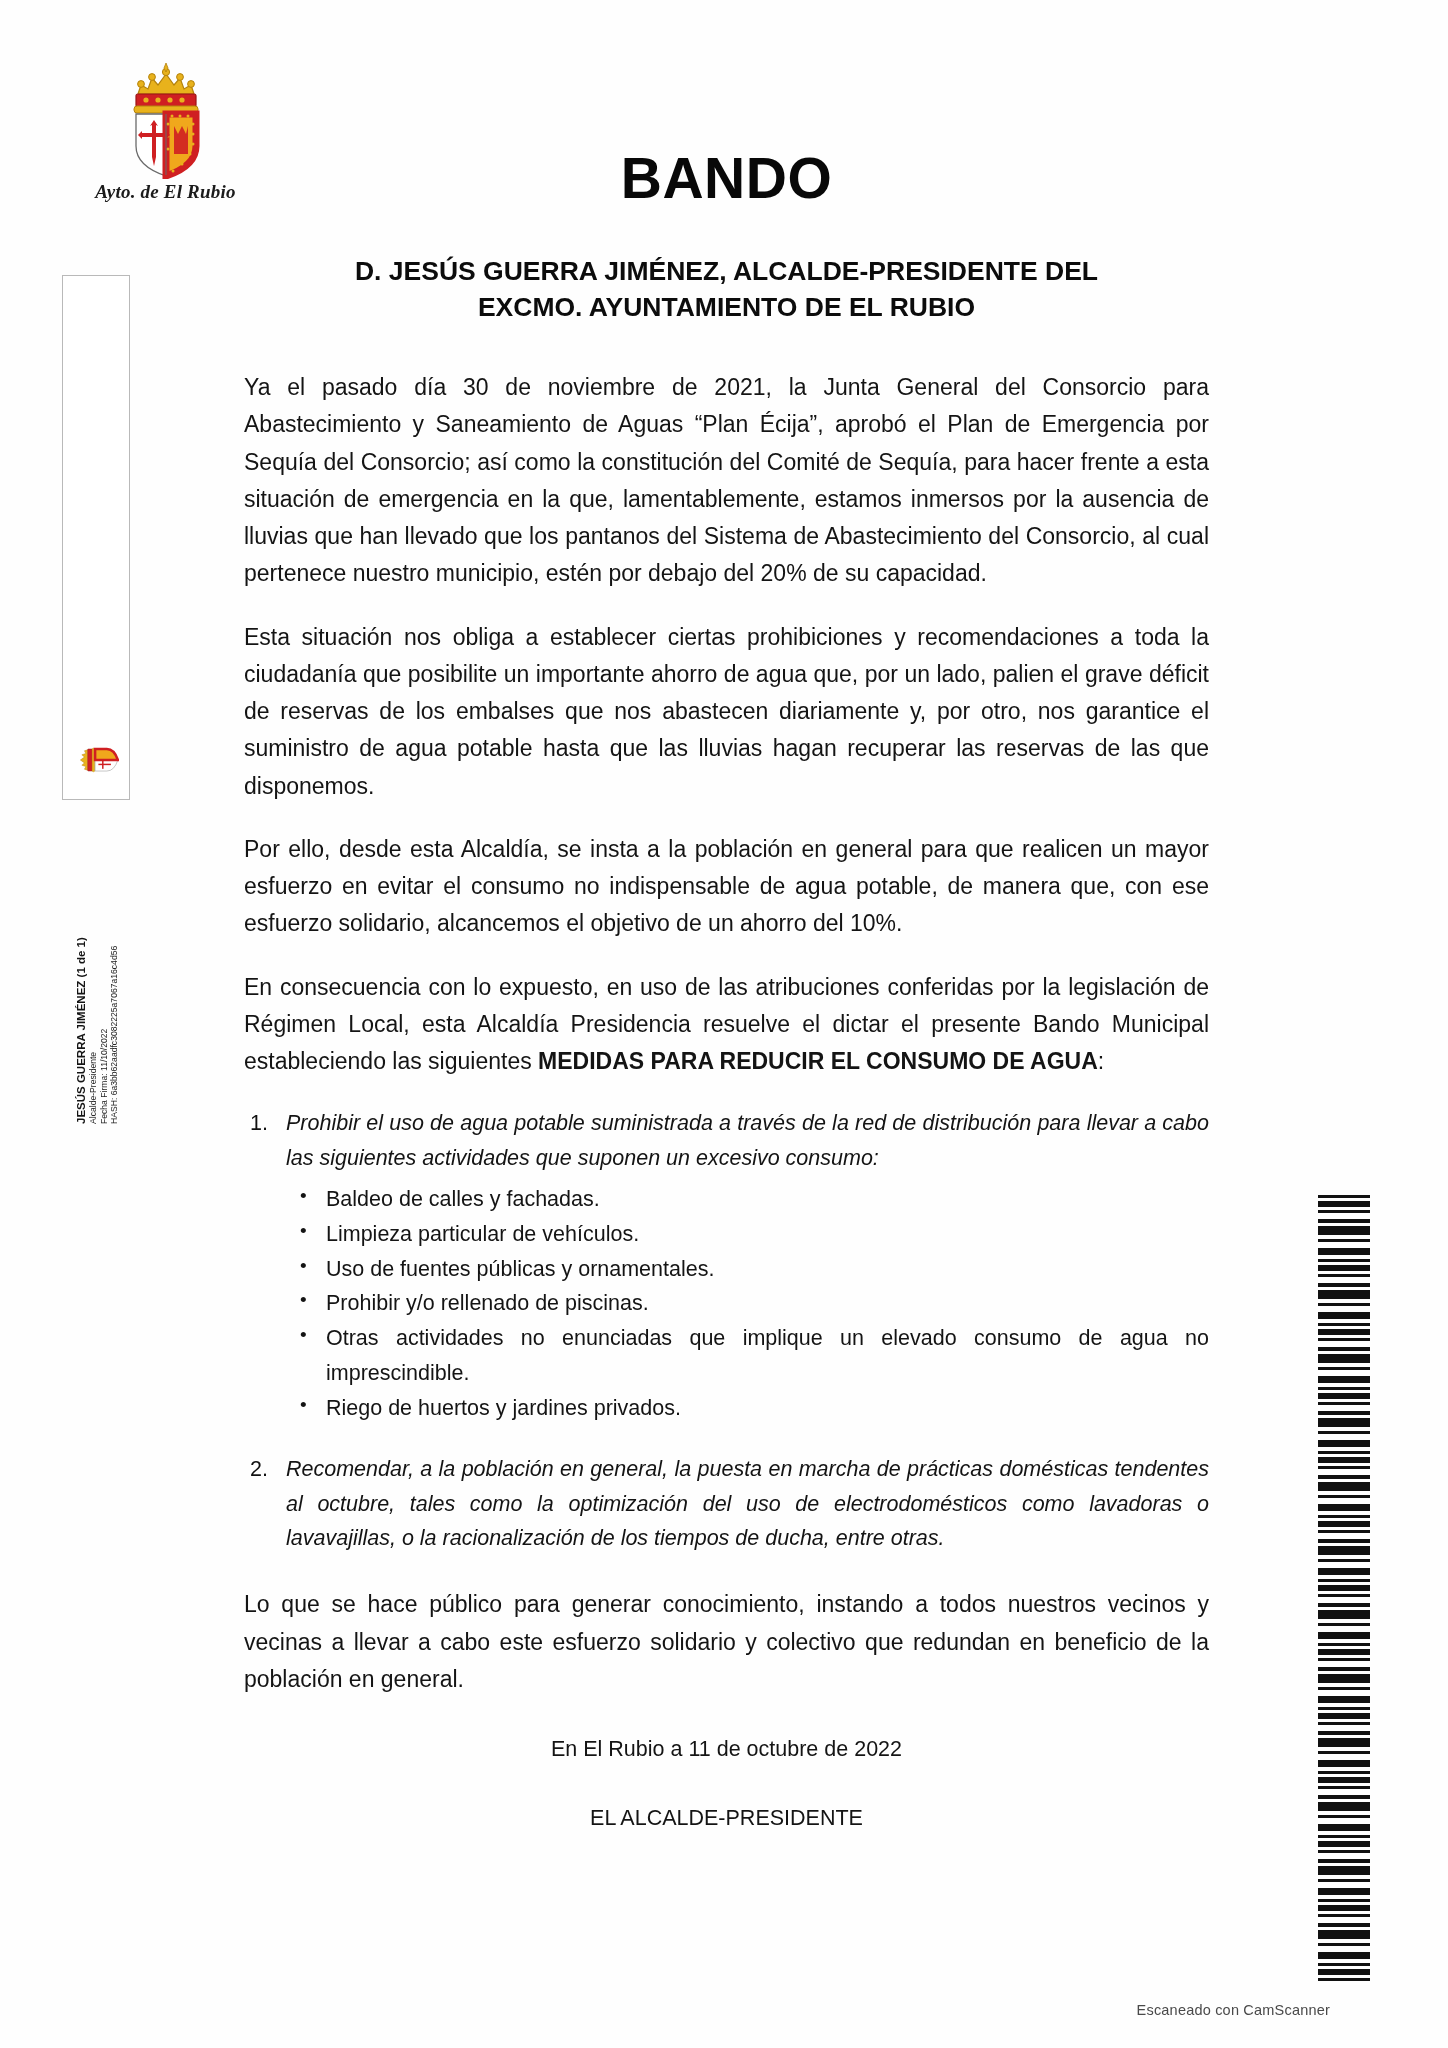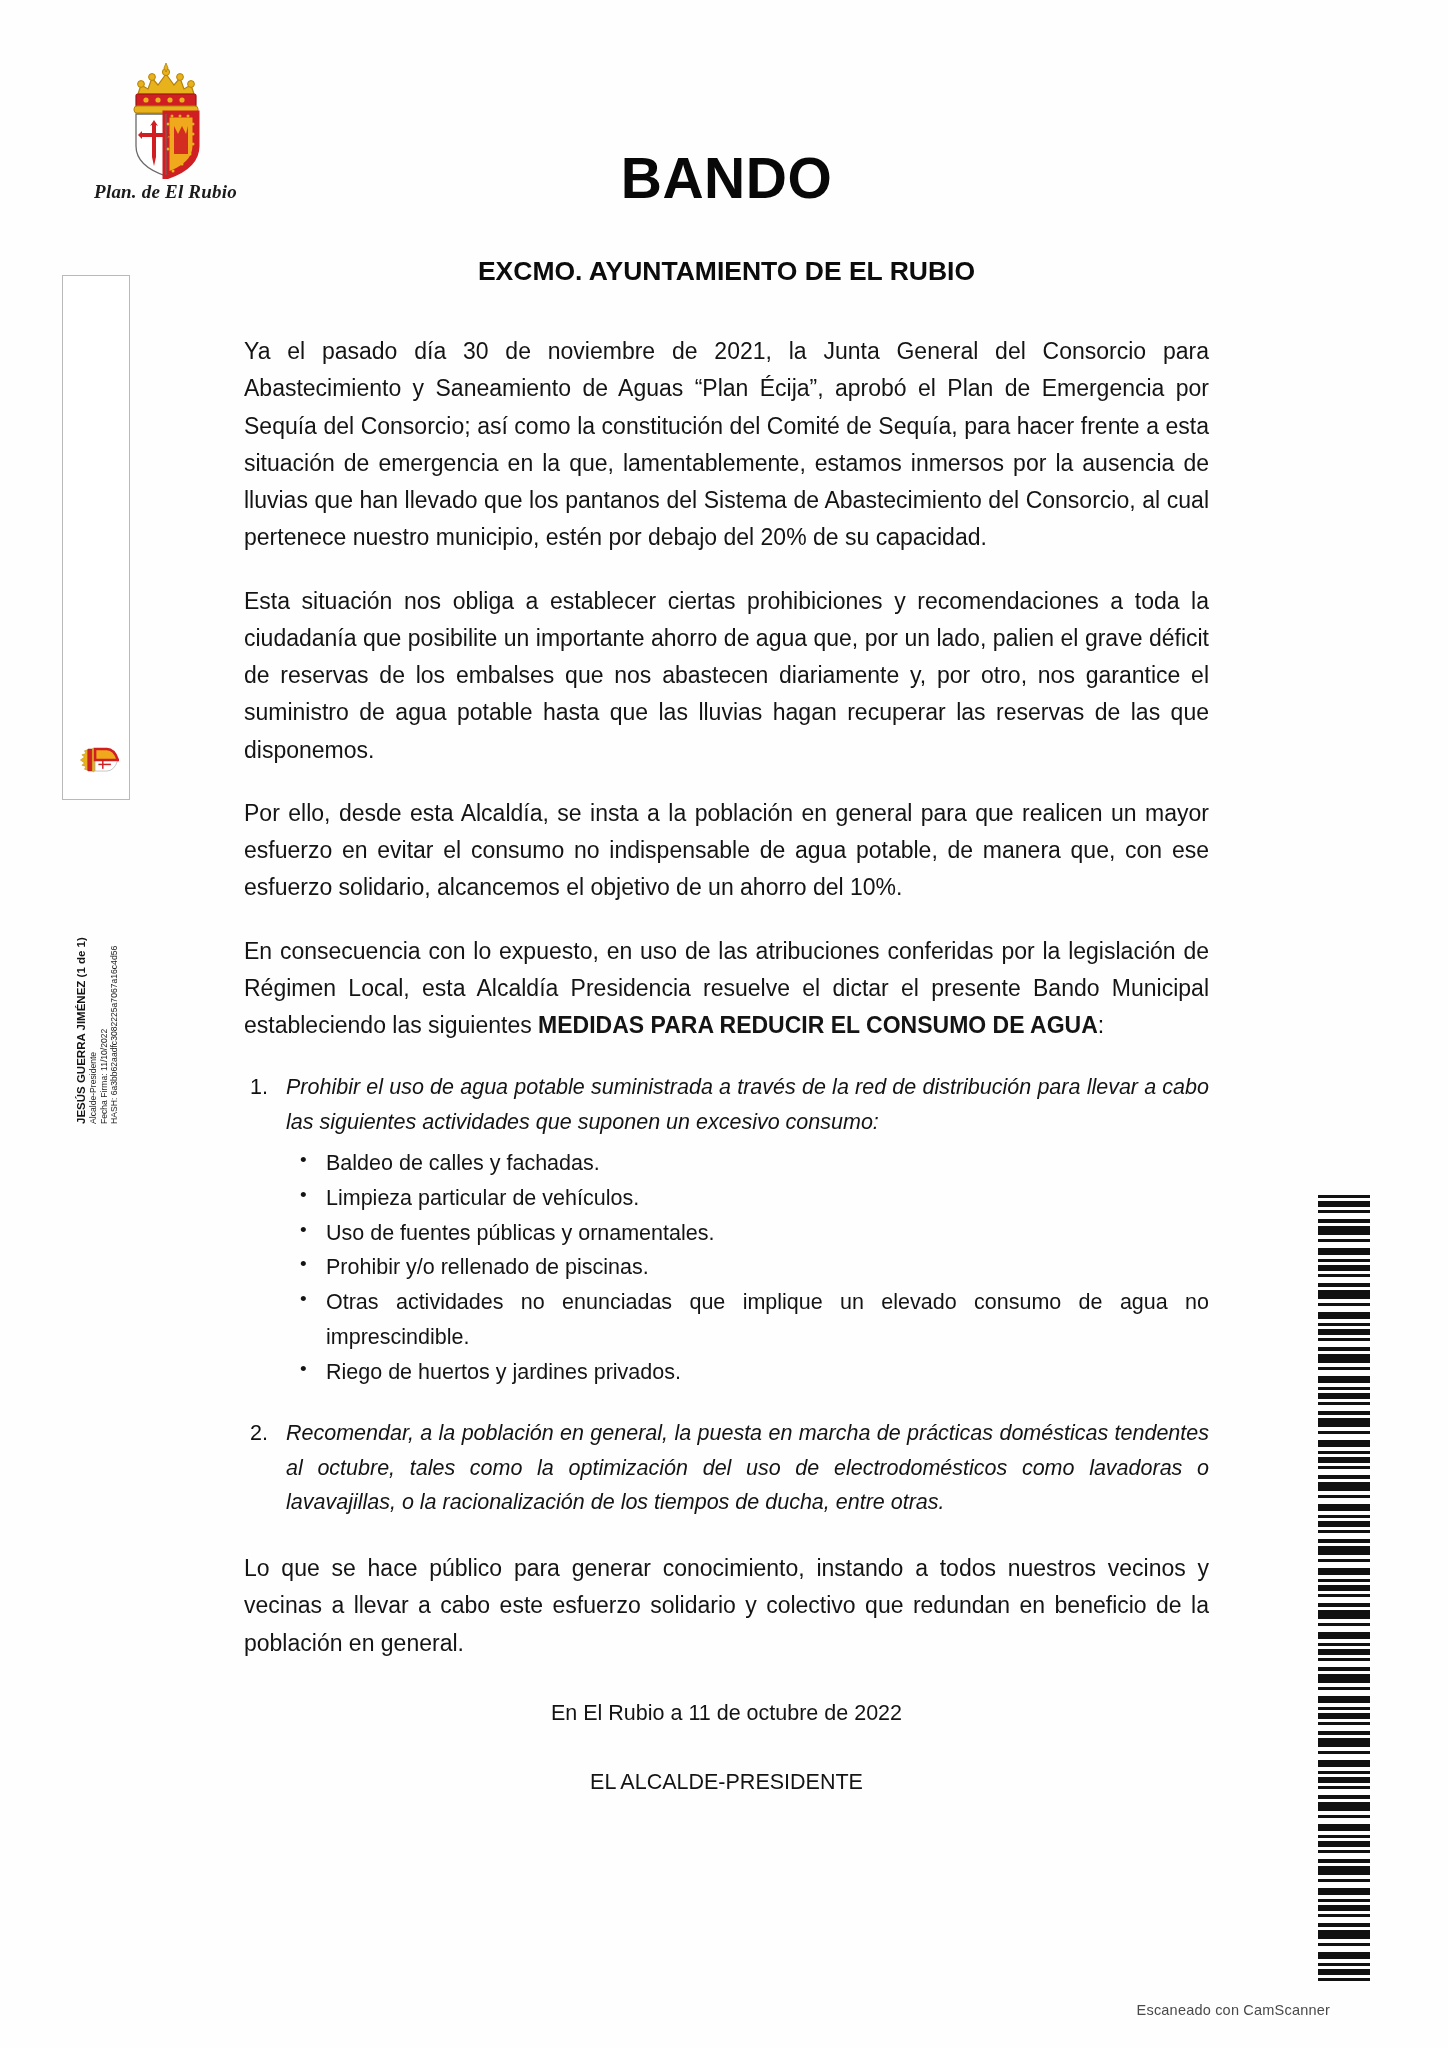--- a/index.html
+++ b/index.html
@@ -299,21 +299,21 @@
         <path d="M42 66 L46 72 L42 70 L38 72 Z"></path>
         <rect x="40" y="69" width="4" height="34"></rect>
         <path d="M40 103 L42 112 L44 103 Z"></path>
         <rect x="30" y="79" width="24" height="4"></rect>
         <path d="M30 77 L26 81 L30 85 Z"></path>
         <path d="M54 77 L58 81 L54 85 Z"></path>
       </g>
 
       <line x1="54" y1="60" x2="54" y2="121" stroke="#6a6a6a" stroke-width="1"></line>
     </svg>
-    <div class="crest-caption">Plan. de El Rubio</div>
+    <div class="crest-caption">Ayto. de El Rubio</div>
   </div>
 
   <div class="sig-sidebar">
     <div class="sig-rot">
       <div class="sig-name">JESÚS GUERRA JIMÉNEZ (1 de 1)</div>
       <div class="sig-line">Alcalde-Presidente</div>
       <div class="sig-line">Fecha Firma: 11/10/2022</div>
       <div class="sig-line">HASH: 6a3bb62aadfc3082225a7067a16c4d56</div>
     </div>
     <svg class="sig-emblem" width="40" height="46" viewBox="0 0 108 125">
@@ -328,20 +328,21 @@
         <rect x="30" y="79" width="24" height="4"></rect>
       </g>
     </svg>
   </div>
 
   <div class="doc">
 
     <h1 class="bando-title">BANDO</h1>
 
     <div class="heading-block">
+      <span class="hl">D. JESÚS GUERRA JIMÉNEZ, ALCALDE-PRESIDENTE DEL</span>
       <span class="hl">EXCMO. AYUNTAMIENTO DE EL RUBIO</span>
     </div>
 
     <p class="para">Ya el pasado día 30 de noviembre de 2021, la Junta General del Consorcio para Abastecimiento y Saneamiento de Aguas “Plan Écija”, aprobó el Plan de Emergencia por Sequía del Consorcio; así como la constitución del Comité de Sequía, para hacer frente a esta situación de emergencia en la que, lamentablemente,  estamos inmersos por la ausencia de lluvias que han llevado que los pantanos del Sistema de Abastecimiento del Consorcio, al cual pertenece nuestro municipio, estén por debajo del 20% de su capacidad.</p>
 
     <p class="para">Esta situación nos obliga a establecer ciertas prohibiciones y recomendaciones a toda la ciudadanía que posibilite un importante ahorro de agua que, por un lado, palien el grave déficit de reservas de los embalses que nos abastecen diariamente y, por otro, nos garantice el suministro de agua potable hasta que las lluvias hagan recuperar las reservas de las que disponemos.</p>
 
     <p class="para">Por ello, desde esta Alcaldía, se insta a la población en general para que realicen un mayor esfuerzo en evitar el consumo no indispensable de agua potable, de manera que, con ese esfuerzo solidario, alcancemos el objetivo de un ahorro del 10%.</p>
 
     <p class="para"><span>En consecuencia con lo expuesto, en uso de las atribuciones conferidas por la legislación de Régimen Local, esta Alcaldía Presidencia resuelve el dictar el presente Bando Municipal estableciendo las siguientes </span><b>MEDIDAS PARA REDUCIR EL CONSUMO DE AGUA</b><span>:</span></p>

